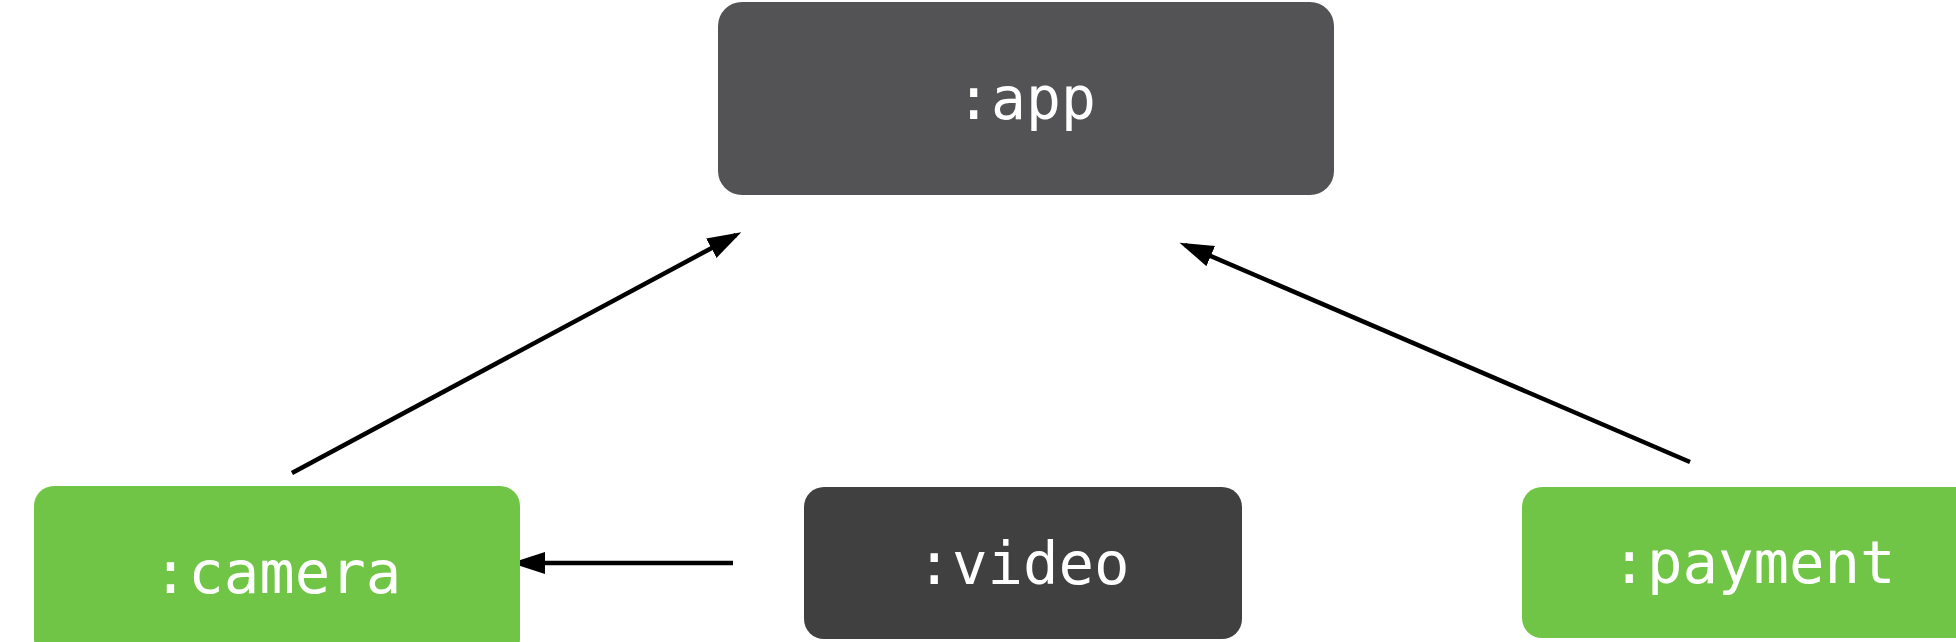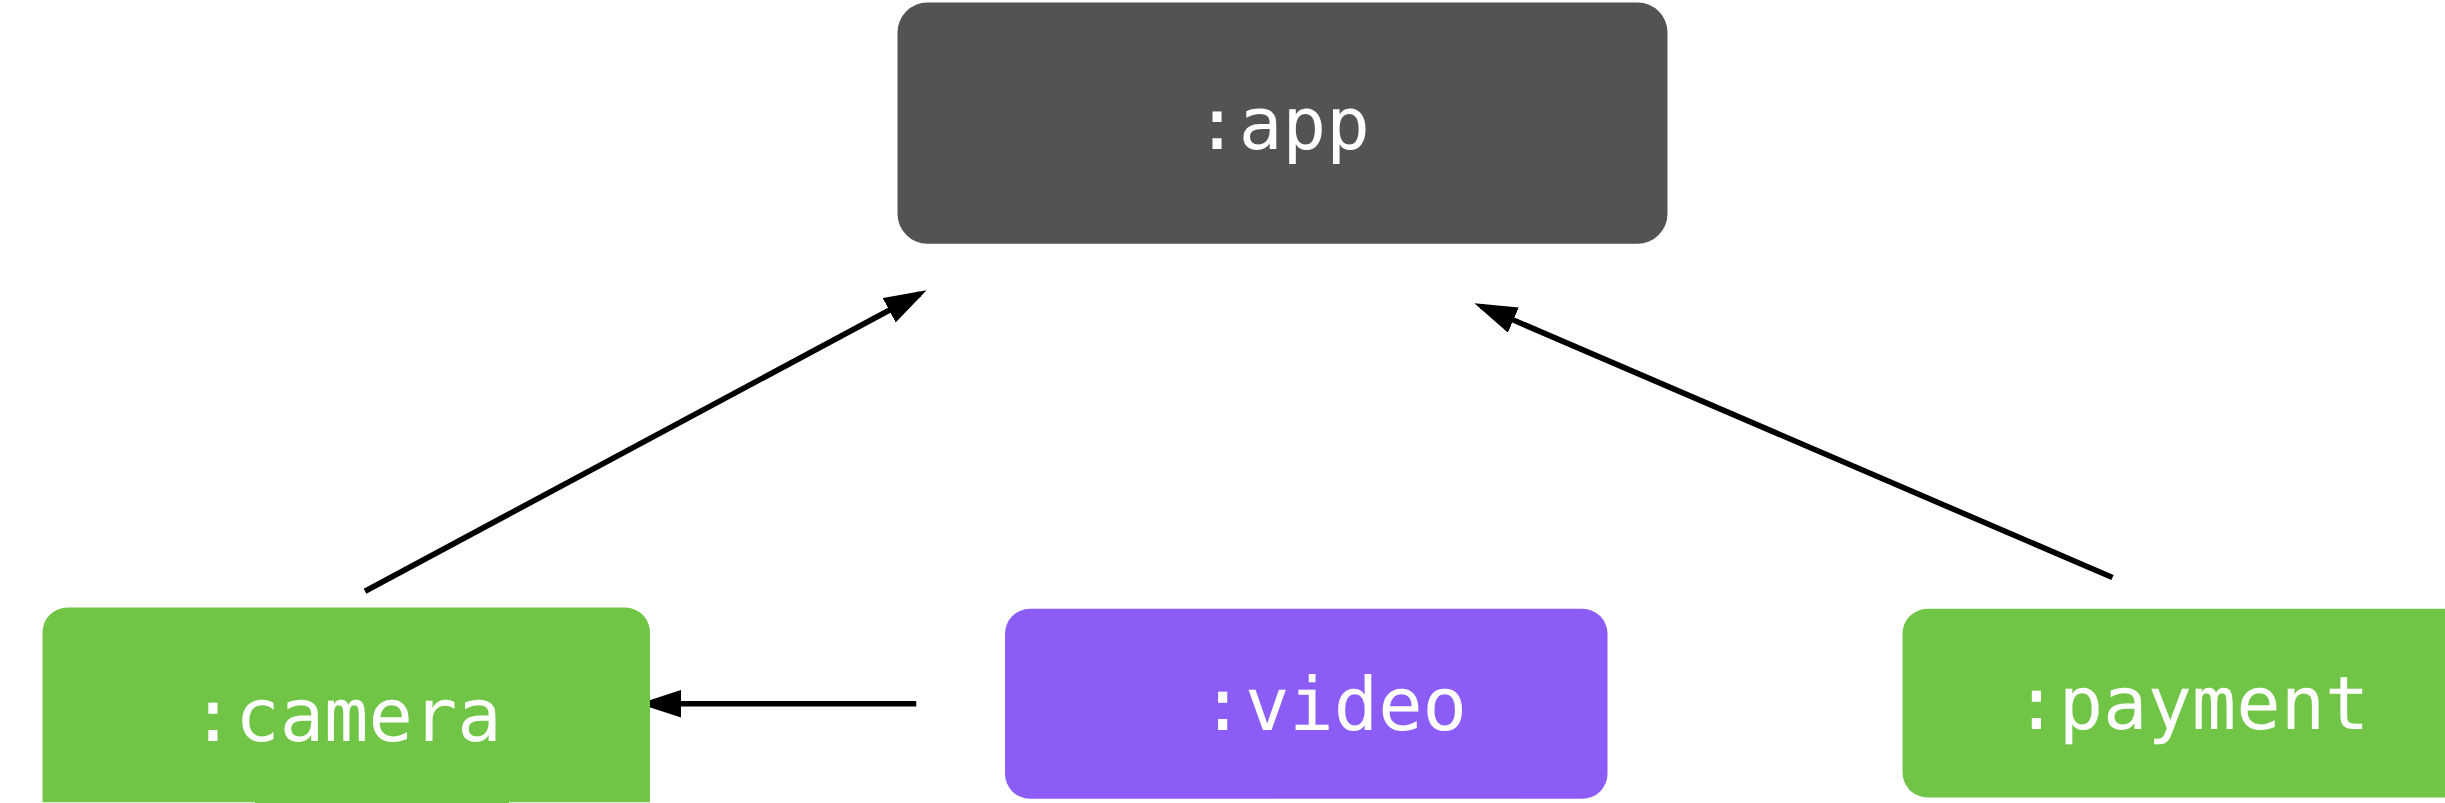--- a/index.html
+++ b/index.html
@@ -86,21 +86,21 @@
   </svg>
 
   <div class="node node-app" style="background-color: rgb(83, 83, 85);">
     <span>:app</span>
   </div>
 
   <div class="node node-camera" style="background-color: rgb(113, 197, 70);">
     <span>:camera</span>
   </div>
 
-  <div class="node node-video" style="background-color: #8b5cf6; padding-left: 44px;">
+  <div class="node node-video" style="background-color: #404040;">
     <span>:video</span>
   </div>
 
   <div class="node node-payment" style="background-color: rgb(113, 197, 70);">
     <span>:payment</span>
   </div>
 
 </div>
 
 </body></html>

